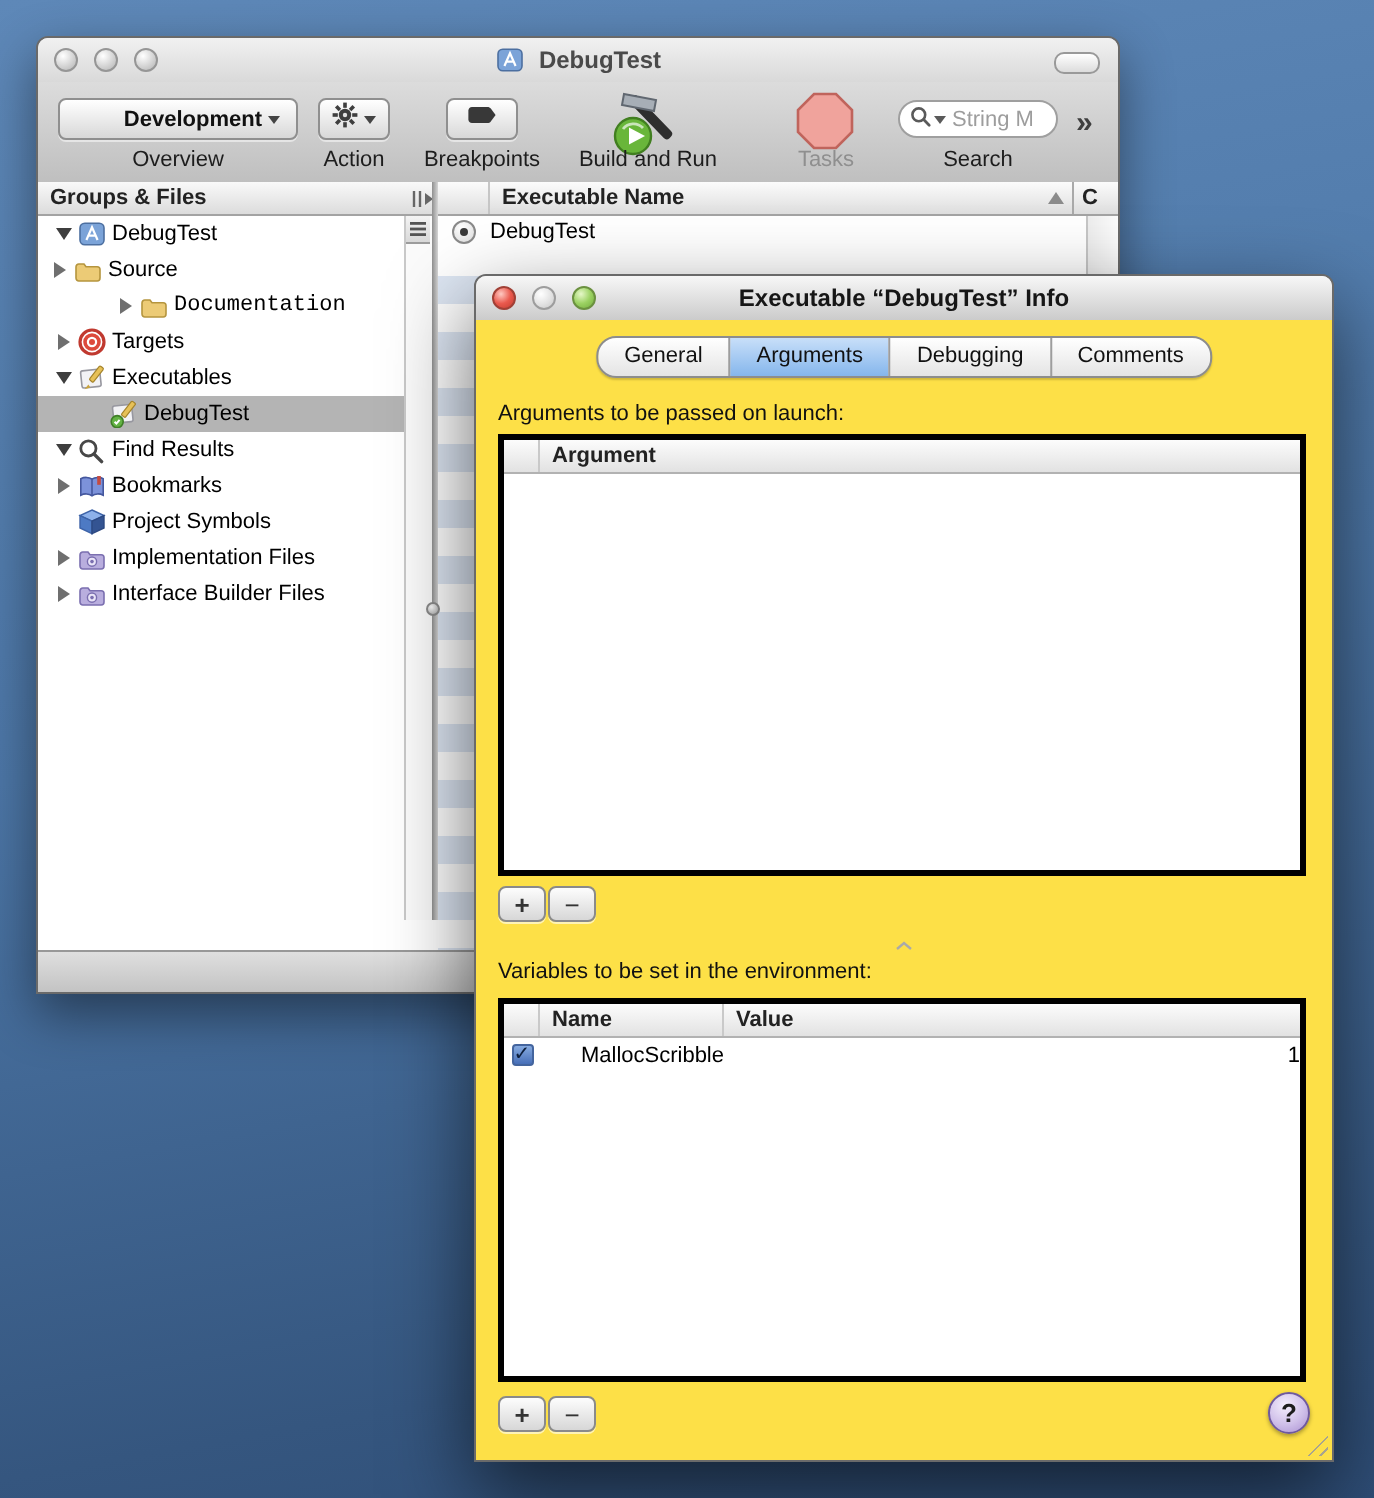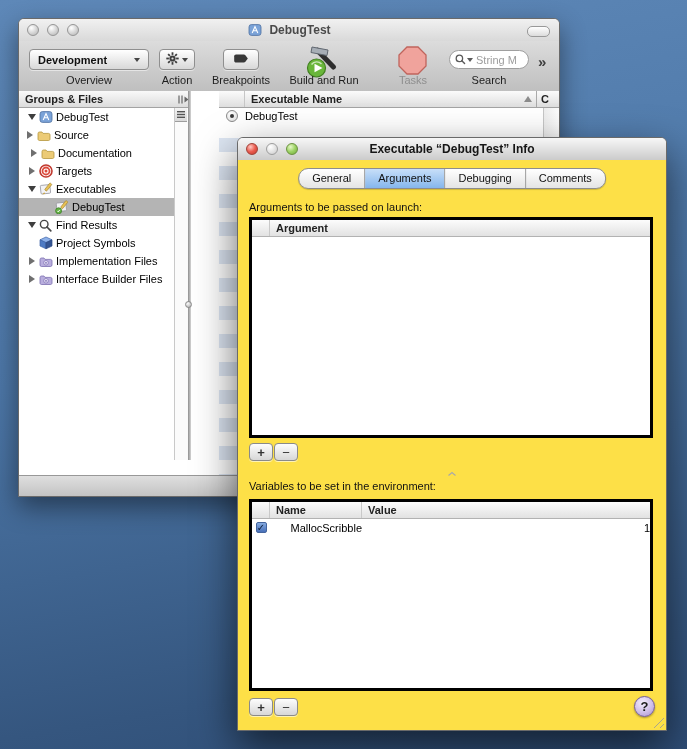--- a/index.html
+++ b/index.html
@@ -31,36 +31,36 @@
 
   
   .toolbar{position:absolute;left:0;right:0;top:22px;height:50px;
     background:linear-gradient(#dcdcdc,#bfbfbf);border-bottom:1px solid #7e7e7e;}
   .tb-btn{position:absolute;box-sizing:border-box;height:21px;border:1px solid #8f8f8f;border-radius:4px;
     background:linear-gradient(#ffffff,#d8d8d8);display:flex;align-items:center;justify-content:center;gap:3px;
     box-shadow:0 1px 0 rgba(255,255,255,.5);}
   .tb-label{position:absolute;top:33px;font-size:11px;color:#1d1d1d;text-align:center;}
   .tb-label.dim{color:#8f8f8f;}
   .caret-down{width:0;height:0;border-left:3.5px solid transparent;border-right:3.5px solid transparent;border-top:4.5px solid #444;}
-  #overview-popup{left:10px;top:8px;width:120px;justify-content:space-between;padding:0 8px;font-size:11px;font-weight:bold;color:#111;}
+  #overview-popup{left:10px;top:8px;width:120px;justify-content:flex-end;padding:0 8px;font-size:11px;font-weight:bold;color:#111;}
   #action-button{left:140px;top:8px;width:36px;}
   #breakpoints-button{left:204px;top:8px;width:36px;}
   #build-run-icon{position:absolute;left:284px;top:3px;width:40px;height:34px;}
   #tasks-icon{position:absolute;left:378px;top:4px;width:31px;height:31px;}
   .searchfield{position:absolute;left:430px;top:9px;width:80px;height:19px;box-sizing:border-box;
     border:1px solid #9f9f9f;border-radius:10px;background:#fff;display:flex;align-items:center;padding:0 4px 0 5px;gap:1px;overflow:hidden;}
   .searchfield input{border:none;outline:none;width:50px;font-size:11px;color:#6d6d6d;background:transparent;padding:0;margin-left:2px;
     font-family:"Liberation Sans","DejaVu Sans",sans-serif;}
   .searchfield input::placeholder{color:#9d9d9d;}
   .search-caret{width:0;height:0;border-left:3px solid transparent;border-right:3px solid transparent;border-top:4px solid #5a5a5a;}
   #toolbar-overflow{position:absolute;left:519px;top:12px;font-size:15px;font-weight:bold;color:#3f3f3f;letter-spacing:-1px;}
 
   
   .mw-content{position:absolute;left:0;right:0;top:72px;bottom:20px;background:#fff;}
-  .sidebar{position:absolute;left:0;top:0;width:172px;bottom:16px;}
+  .sidebar{position:absolute;left:0;top:0;width:200px;bottom:16px;}
   .sidebar-header{position:absolute;left:0;right:0;top:0;height:17px;box-sizing:border-box;
     background:linear-gradient(#f9f9f9,#dcdcdc);border-bottom:1px solid #a3a3a3;
     font-size:11px;font-weight:bold;color:#222;display:flex;align-items:center;padding-left:6px;}
   .sh-splitter{position:absolute;right:2px;top:3px;}
   .sidebar-tree{position:absolute;left:0;top:17px;right:16px;bottom:0;background:#fff;overflow:hidden;}
   .sidebar-scrollcol{position:absolute;right:3px;top:17px;width:13px;bottom:0;background:#fbfbfb;border-left:1px solid #c9c9c9;}
   .lines-button{position:absolute;left:0;top:0;width:12px;height:13px;border-bottom:1px solid #9d9d9d;
     background:linear-gradient(#f4f4f4,#d9d9d9);display:flex;align-items:center;justify-content:center;}
   .sidebar-divider{position:absolute;right:0;top:0;width:3px;bottom:0;background:linear-gradient(90deg,#8f8f8f,#d6d6d6);}
   .splitter-dot{position:absolute;right:-1px;top:210px;width:5px;height:5px;border-radius:50%;
@@ -243,21 +243,21 @@
             <span class="tri-slot">
               <span class="tri-closed"></span>
             </span>
             <span class="tree-icon">
               <svg width="14" height="13">
                 <path d="M1 4.5 C1 3.7 1.6 3 2.4 3 H5 l1 1.4 h5.6 C12.4 4.4 13 5 13 5.8 V10 c0 .8 -.6 1.5 -1.4 1.5 H2.4 C1.6 11.5 1 10.8 1 10 Z" fill="#eccb76" stroke="#b5953e" stroke-width="0.8"></path>
               </svg>
             </span>
             <span>Source</span>
           </div>
-          <div class="tree-row" style="padding-left: 8px;">
+          <div class="tree-row" style="padding-left: 37px; font-family: Liberation Mono, monospace;">
             <span class="tri-slot">
               <span class="tri-closed"></span>
             </span>
             <span class="tree-icon">
               <svg width="14" height="13">
                 <path d="M1 4.5 C1 3.7 1.6 3 2.4 3 H5 l1 1.4 h5.6 C12.4 4.4 13 5 13 5.8 V10 c0 .8 -.6 1.5 -1.4 1.5 H2.4 C1.6 11.5 1 10.8 1 10 Z" fill="#eccb76" stroke="#b5953e" stroke-width="0.8"></path>
               </svg>
             </span>
             <span>Documentation</span>
           </div>
@@ -303,20 +303,33 @@
             <span class="tri-slot">
               <span class="tri-open"></span>
             </span>
             <span class="tree-icon">
               <svg width="13" height="13">
                 <circle cx="5.2" cy="5.2" r="3.8" fill="none" stroke="#474747" stroke-width="1.4"></circle>
                 <line x1="8" y1="8" x2="11.8" y2="11.8" stroke="#474747" stroke-width="1.7" stroke-linecap="round"></line>
               </svg>
             </span>
             <span>Find Results</span>
+          </div>
+          <div class="tree-row" style="padding-left: 6px;">
+            <span class="tri-slot">
+              <span class="tri-closed"></span>
+            </span>
+            <span class="tree-icon">
+              <svg width="14" height="13">
+                <path d="M7 2.6 C5.5 1.4 3 1.5 1.4 2.4 V10.6 C3 9.7 5.5 9.7 7 10.9 C8.5 9.7 11 9.7 12.6 10.6 V2.4 C11 1.5 8.5 1.4 7 2.6 Z" fill="#7c92da" stroke="#44579e" stroke-width="0.8"></path>
+                <line x1="7" y1="2.6" x2="7" y2="10.9" stroke="#44579e" stroke-width="0.8"></line>
+                <rect x="9.6" y="1" width="1.8" height="4.4" fill="#c64a3f"></rect>
+              </svg>
+            </span>
+            <span>Bookmarks</span>
           </div>
           <div class="tree-row" style="padding-left: 6px;">
             <span class="tri-slot"></span>
             <span class="tree-icon">
               <svg width="14" height="14">
                 <path d="M7 1 L13 3.8 7 6.6 1 3.8 Z" fill="#8db1ea" stroke="#3d63a8" stroke-width="0.7"></path>
                 <path d="M1 3.8 V10 L7 12.8 V6.6 Z" fill="#4d7ac4" stroke="#3d63a8" stroke-width="0.7"></path>
                 <path d="M13 3.8 V10 L7 12.8 V6.6 Z" fill="#345492" stroke="#2c4982" stroke-width="0.7"></path>
               </svg>
             </span>

